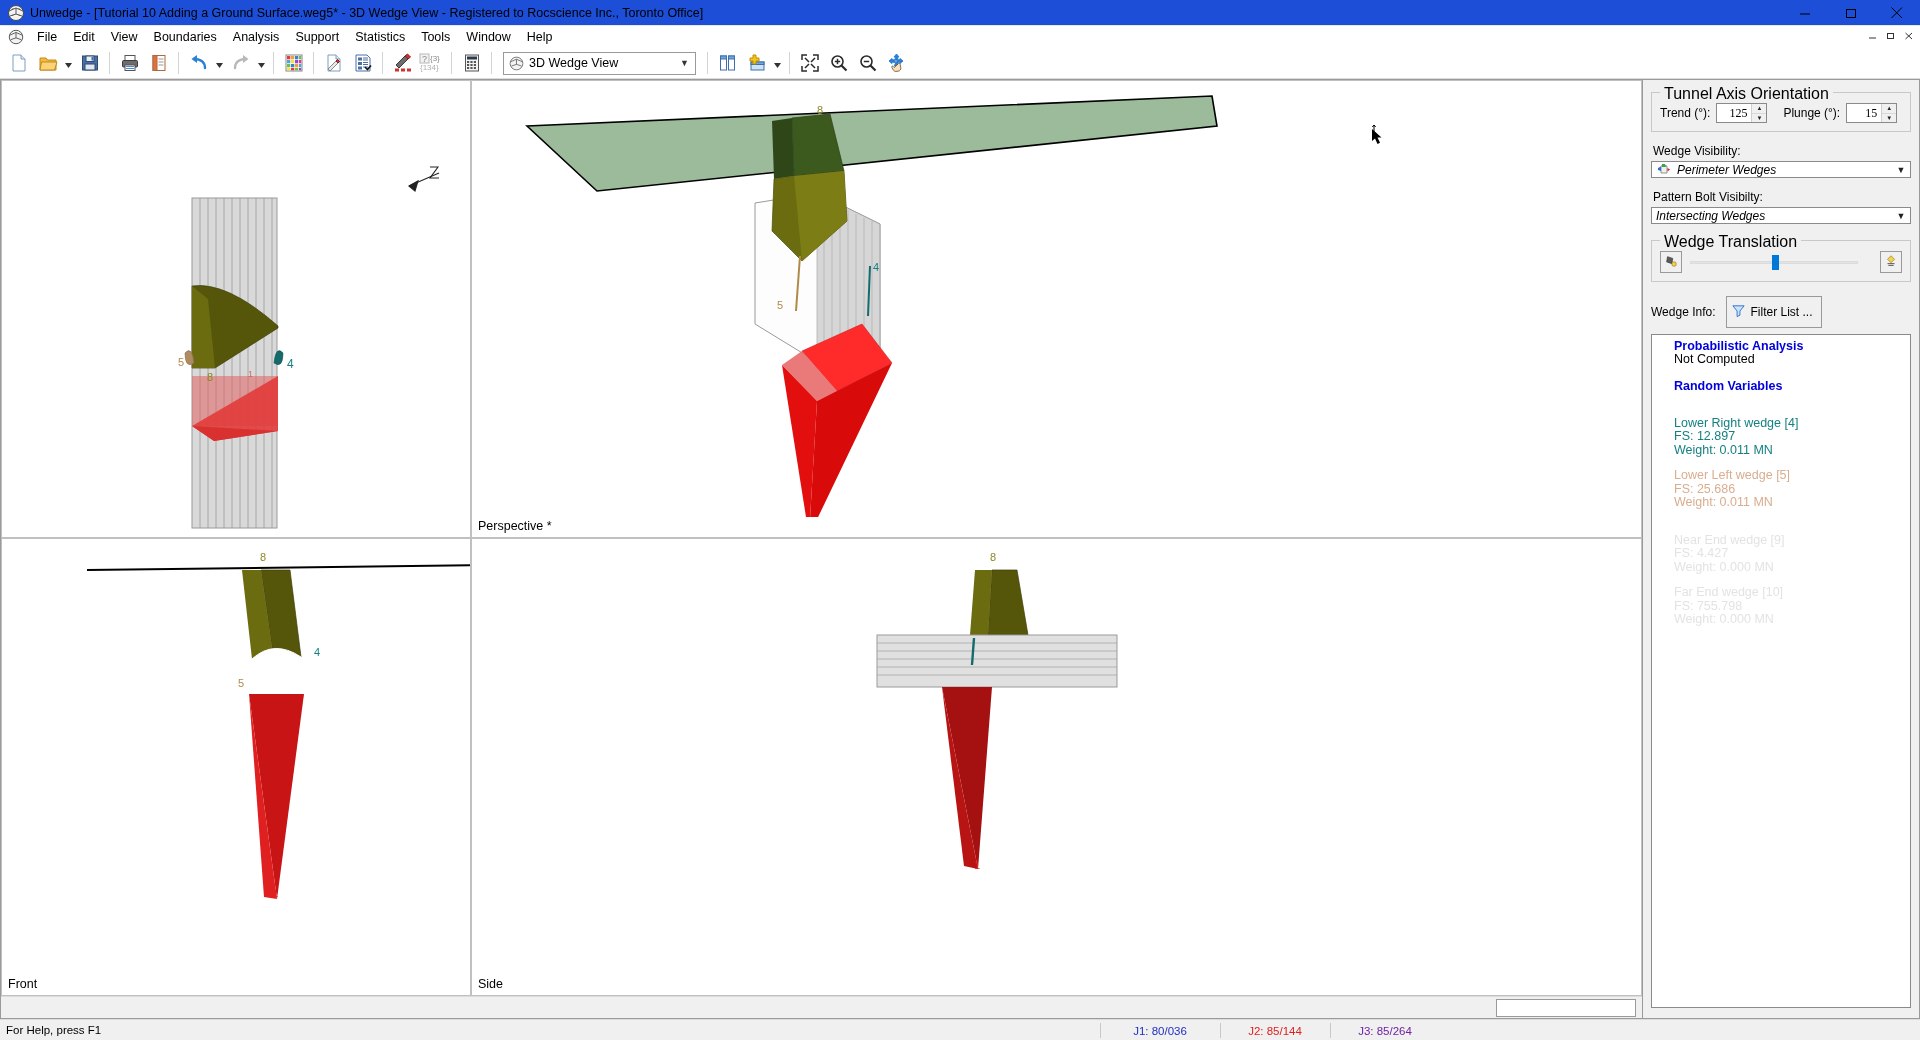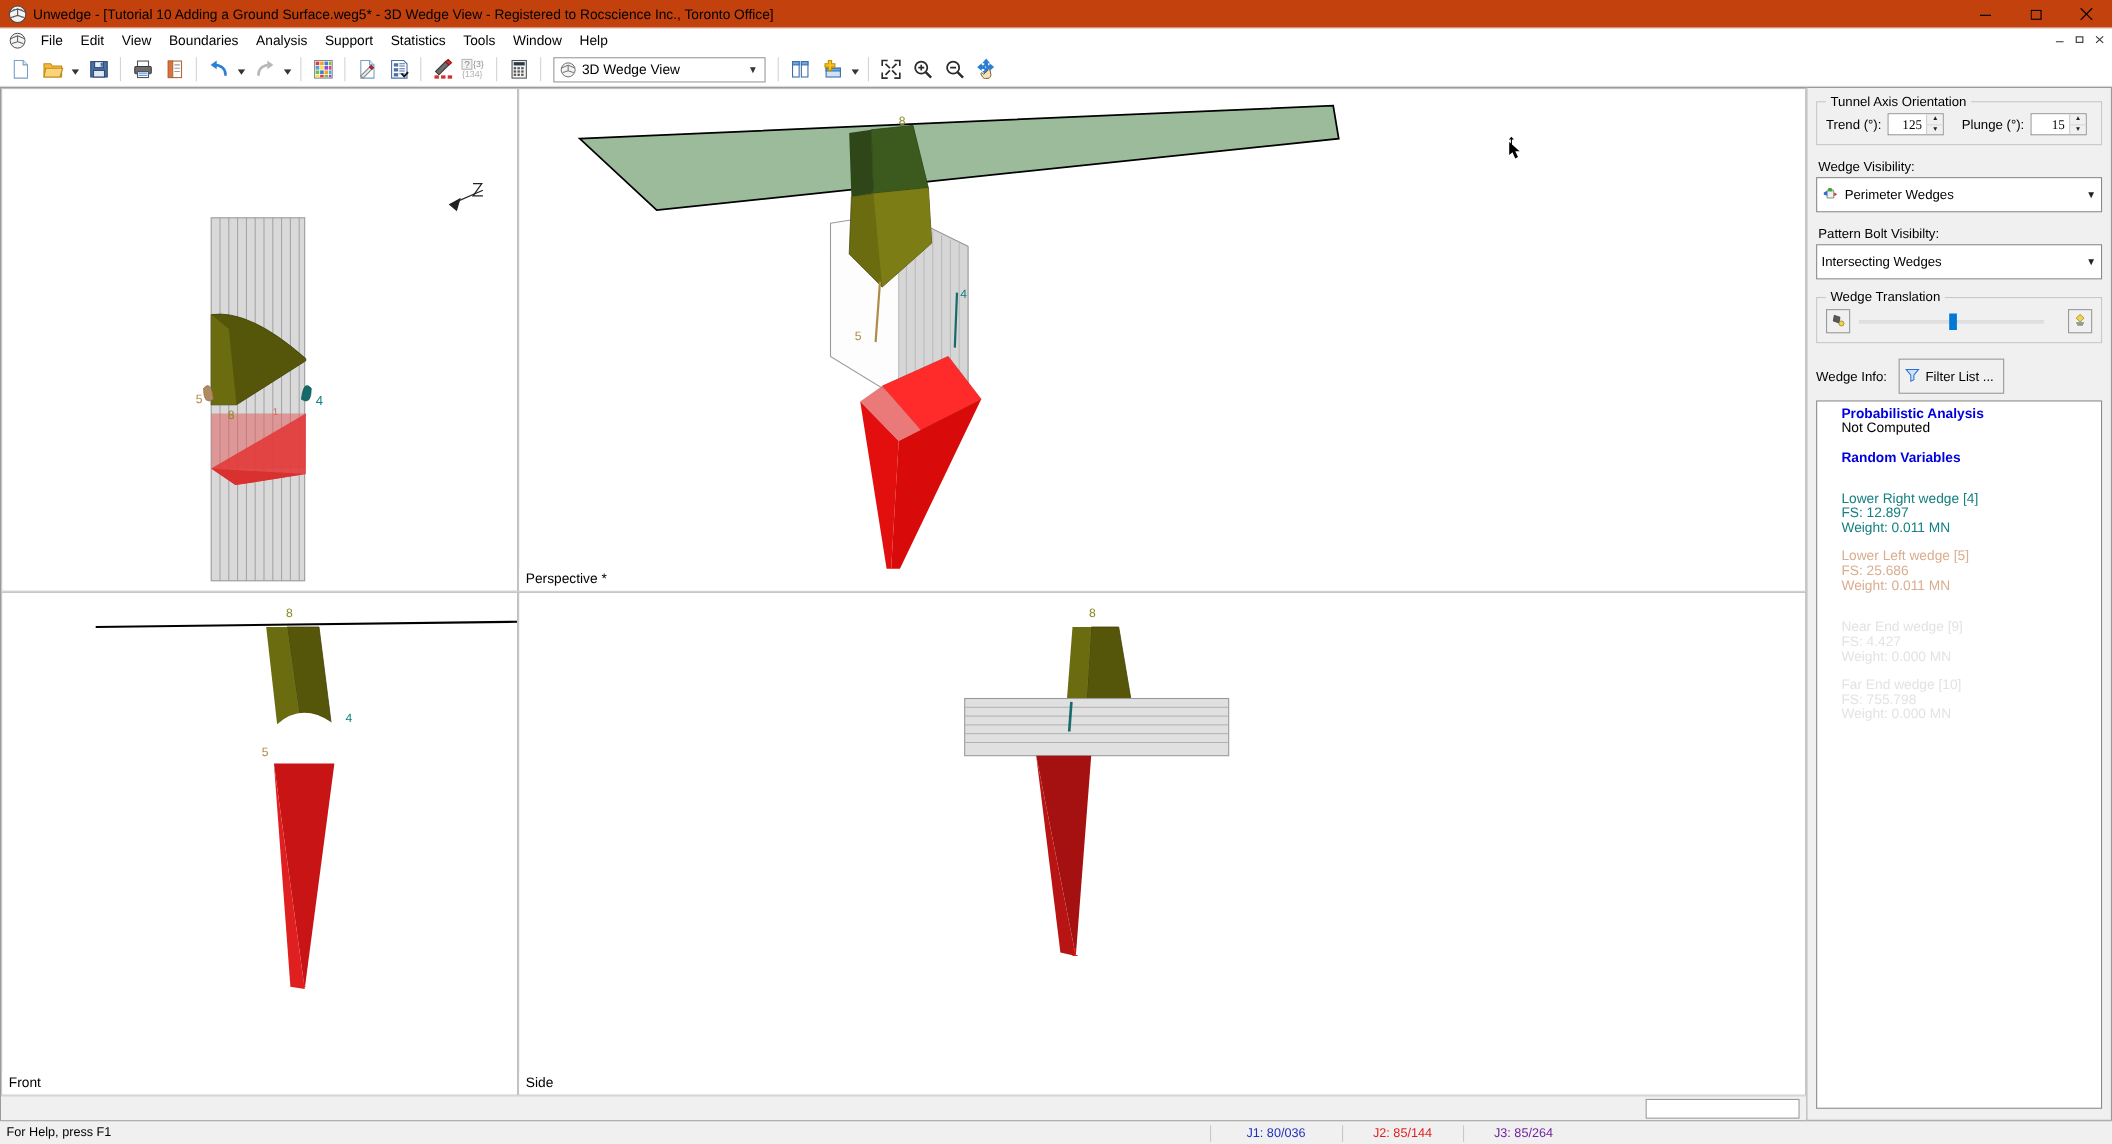--- a/index.html
+++ b/index.html
@@ -8,21 +8,21 @@
     font-family:"Liberation Sans", sans-serif;
     font-size:12px;
     background:#ffffff;
     overflow:hidden;
     -webkit-font-smoothing:none;
   }
   #app { width:1920px; height:1040px; position:relative; display:flex; flex-direction:column; background:#f0f0f0; }
 
   
   .titlebar{
-    height:26px; background:#c2410c; display:flex; align-items:center;
+    height:26px; background:#1d4ed8; display:flex; align-items:center;
     border-bottom:1px solid #e8e8e8; flex:none; position:relative;
   }
   .titlebar .app-ico{ width:20px; height:20px; margin:0 4px 0 6px; flex:none; }
   .titlebar .ttl{ font-size:12.5px; color:#000; white-space:nowrap; }
   .win-btns{ position:absolute; right:0; top:0; height:26px; display:flex; }
   .win-btn{ width:46px; height:26px; display:flex; align-items:center; justify-content:center; }
   .win-btn svg{ display:block; }
 
   
   .menubar{
@@ -77,37 +77,37 @@
 
   
   .rpanel{
     width:278px; flex:none; background:#f0f0f0; border:1px solid #9a9a9a;
     display:flex; flex-direction:column; padding:0 8px;
   }
   .group{
     border:1px solid #c8c8c8; margin-top:12px; padding:10px 8px 8px 8px; position:relative;
   }
   .group > .legend{
-    position:absolute; top:-8px; left:8px; background:#f0f0f0; padding:0 4px; font-size:12px; color:#000;
+    position:absolute; top:-8px; left:8px; background:#f0f0f0; padding:0 4px; font-size:16px; color:#000;
   }
   .row{ display:flex; align-items:center; gap:6px; }
   .lbl{ font-size:12px; color:#000; white-space:nowrap; }
   .spin{ display:flex; height:20px; border:1px solid #8a8a8a; background:#fff; }
   .spin input{
     width:34px; border:none; outline:none; text-align:right; padding-right:4px;
     font-family:Liberation Serif, serif; font-size:12px; background:#fff;
   }
   .spin .arrows{ width:15px; border-left:1px solid #cfcfcf; background:#f0f0f0; display:flex; flex-direction:column; }
   .spin .arrows div{ flex:1; display:flex; align-items:center; justify-content:center; font-size:6px; line-height:1; color:#222; }
   .spin .arrows div:first-child{ border-bottom:1px solid #d8d8d8; }
 
   .p-lbl{ font-size:12px; margin:12px 0 3px 2px; color:#000; }
   .combo{
-    height:32px; border:1px solid #8a8a8a; background:#fff; display:flex; align-items:center;
-    font-size:12px; position:relative;
+    height:17px; border:1px solid #8a8a8a; background:#fff; display:flex; align-items:center;
+    font-size:12px; position:relative;font-style:italic;
   }
   .combo .c-ico{ width:16px; height:16px; margin:0 3px 0 4px; flex:none; }
   .combo .c-txt{ flex:1; padding-left:4px; white-space:nowrap; overflow:hidden; }
   .combo.has-ico .c-txt{ padding-left:2px; }
   .combo .c-chev{ width:18px; text-align:center; font-size:9px; color:#222; }
 
   .wt-row{ display:flex; align-items:center; gap:8px; }
   .sq-btn{
     width:22px; height:22px; border:1px solid #9a9a9a; background:#f0f0f0;
     display:flex; align-items:center; justify-content:center; flex:none;

